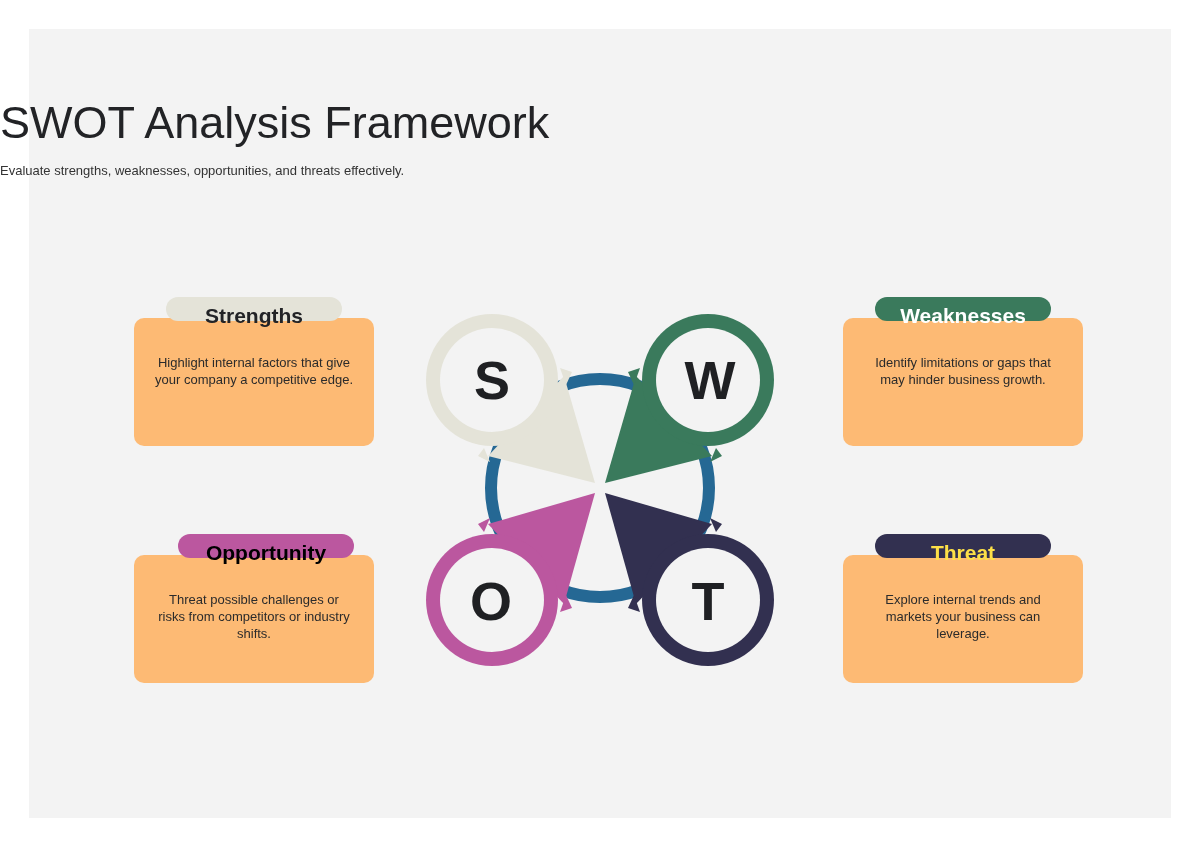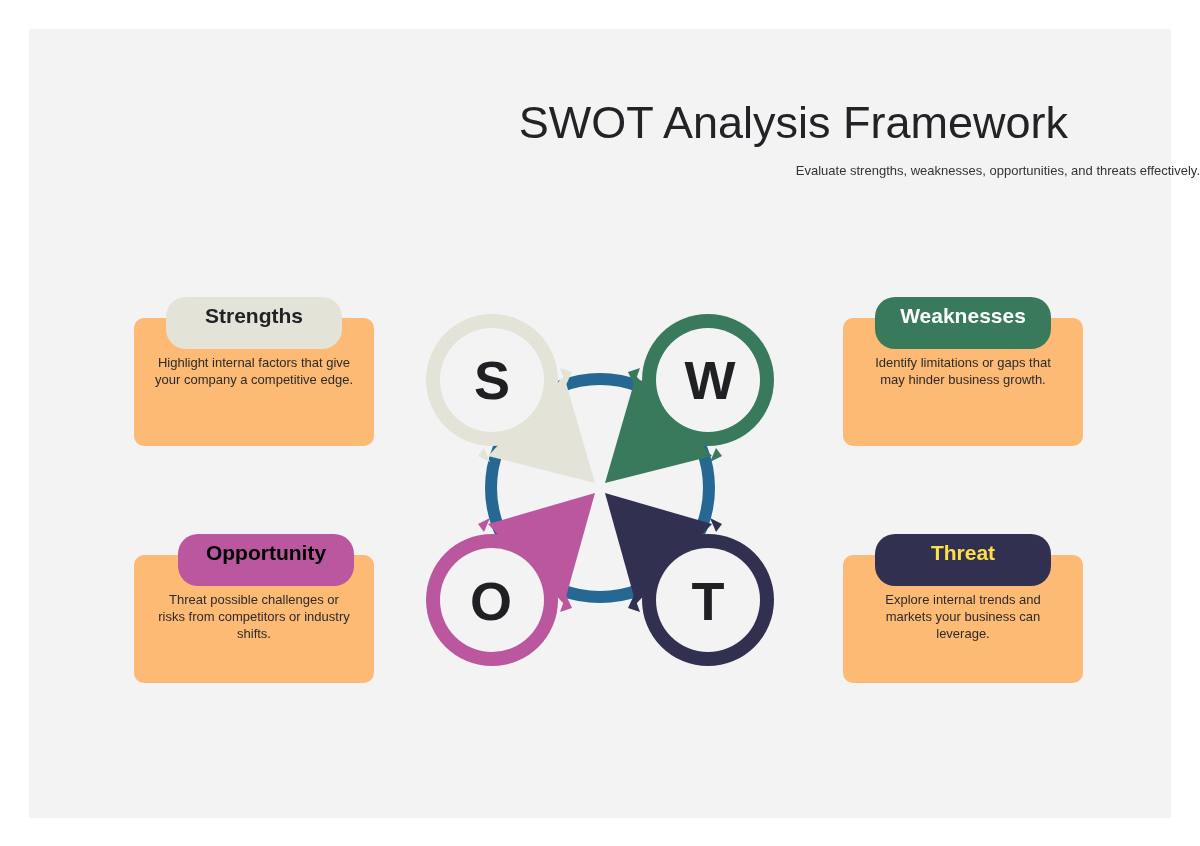--- a/index.html
+++ b/index.html
@@ -5,37 +5,37 @@
   html, body { margin: 0; padding: 0; }
   body {
     width: 1200px; height: 846px; background: #ffffff; position: relative; overflow: hidden;
     font-family: "Liberation Sans", "DejaVu Sans", sans-serif;
   }
   .panel {
     position: absolute; left: 29px; top: 29px; width: 1142px; height: 789px;
     background: #f3f3f3;
   }
   .title {
-    position: absolute; left: 0; top: 96px; width: 1068px; text-align: right;
+    position: absolute; left: 0; top: 96px; width: 1068px; text-align: left;
     font-size: 45px; color: #222326; font-weight: normal; line-height: 54px;
   }
   .subtitle {
-    position: absolute; left: 0; top: 162px; width: 1200px; text-align: right;
+    position: absolute; left: 0; top: 162px; width: 1200px; text-align: left;
     font-size: 13px; color: #333; line-height: 18px;
   }
   .card {
     position: absolute; width: 240px; height: 128px; background: #fdba74;
     border-radius: 10px;
   }
   .card .desc {
     position: absolute; left: 20px; right: 20px; top: 36px; text-align: center;
     font-size: 13px; line-height: 17px; color: #2b2b2b;
   }
   .badge {
-    position: absolute; width: 176px; height: 52px; border-radius: 20px;
+    position: absolute; width: 176px; height: 24px; border-radius: 20px;
     text-align: center; line-height: 38px; font-weight: bold; font-size: 21px;
   }
   .diagram { position: absolute; left: 0; top: 0; }
 </style>
 </head>
 <body>
 
 <div class="panel"></div>
 
 <div class="title">SWOT Analysis Framework</div>

